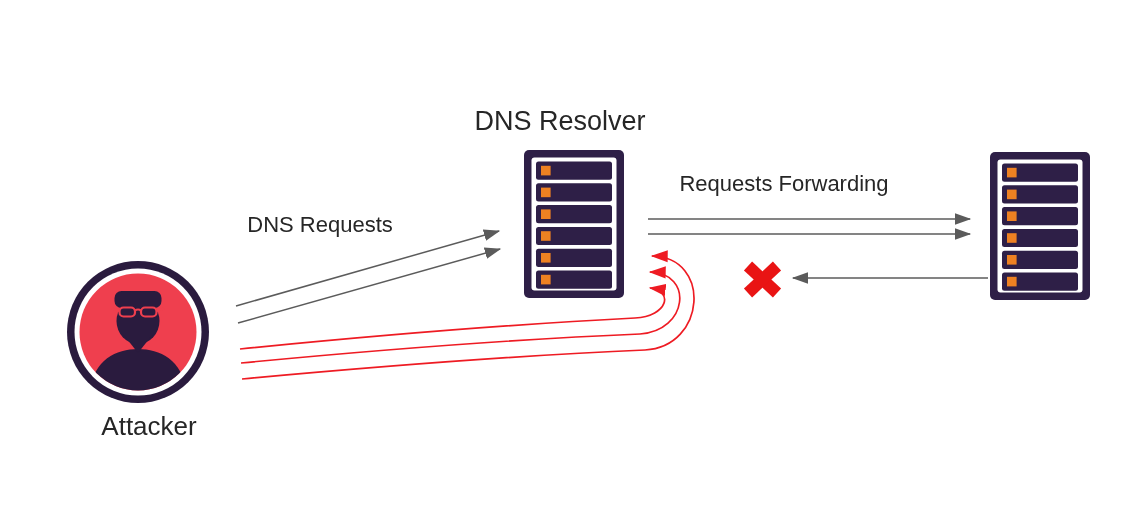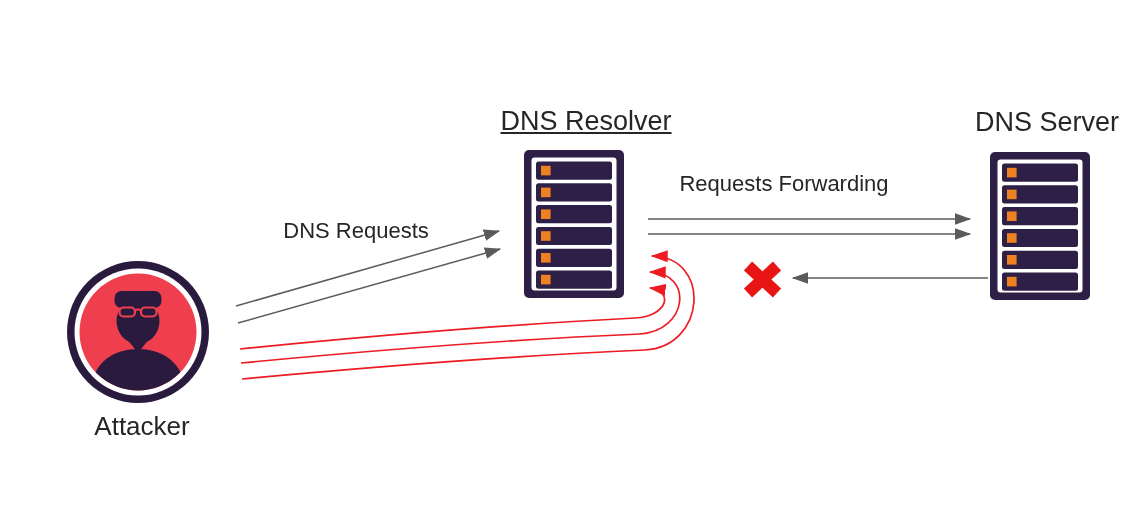--- a/index.html
+++ b/index.html
@@ -103,19 +103,18 @@
       <path d="M 777 266 L 748 293"></path>
     </g>
 
     <g stroke="#ee1b23" stroke-width="1.7" fill="none">
       <path d="M 240 349 Q 460 327 635 318 C 668 316 674 291 650 288" marker-end="url(#ah-red)"></path>
       <path d="M 241 363 Q 470 341 640 334 C 688 331 694 273 650 272" marker-end="url(#ah-red)"></path>
       <path d="M 242 379 Q 480 357 645 350 C 706 347 712 257 652 256" marker-end="url(#ah-red)"></path>
     </g>
   </svg>
 
-  <div class="label title" style="left:586px;  top:106px;text-decoration:underline;">DNS Resolver</div>
-  <div class="label title" style="left:1047px; top:107px;">DNS Server</div>
-  <div class="label entity" style="left:142px;  top:412px;text-align:center;">Attacker</div>
-  <div class="label edge" style="left:356px;  top:212px;margin-top:6px;">DNS Requests</div>
+  <div class="label title" style="left:560px;  top:106px;">DNS Resolver</div>
+  <div class="label entity" style="left:149px;  top:412px;text-align:center;">Attacker</div>
+  <div class="label edge" style="left:320px;  top:212px;">DNS Requests</div>
   <div class="label edge" style="left:784px;  top:171px;">Requests Forwarding</div>
 
 </div>
 
 </body></html>

